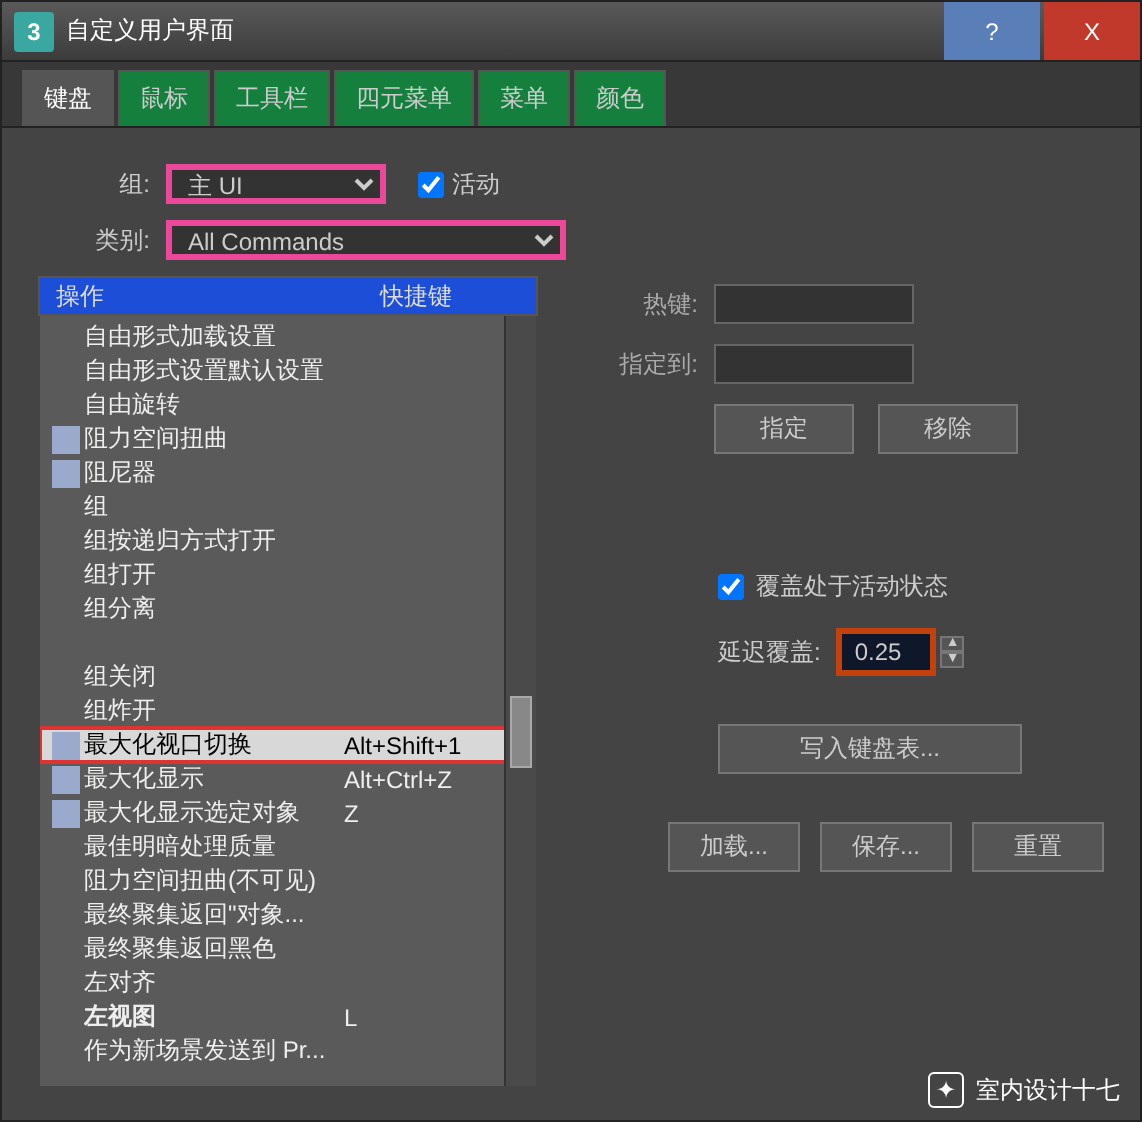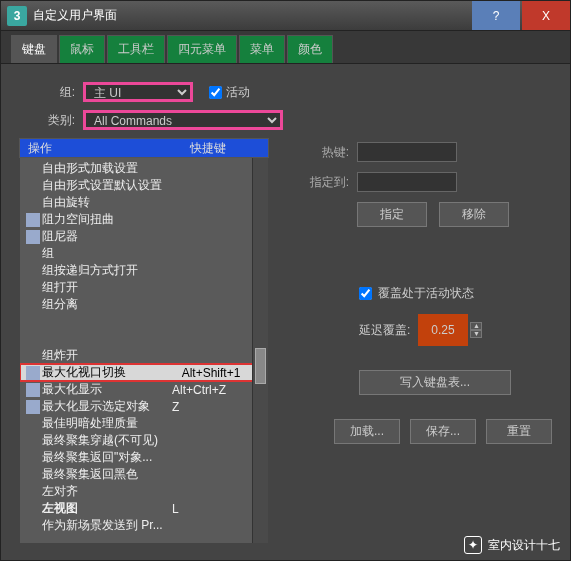--- a/index.html
+++ b/index.html
@@ -32,32 +32,32 @@
   .listbox { height:386px; background:#5a5a5a; border:1px solid #444; border-top:none; overflow:hidden; position:relative; }
   .scrollbar { position:absolute; right:0; top:0; bottom:0; width:16px; background:#4a4a4a; border-left:1px solid #333; }
   .thumb { position:absolute; left:2px; right:2px; top:190px; height:36px; background:#888; border:1px solid #aaa; }
   .items { padding:2px 0; }
   .item { display:flex; align-items:center; color:#eee; padding:0 18px 0 6px; height:17px; white-space:nowrap; }
   .item .ic { width:14px; height:14px; margin-right:2px; display:inline-block; }
   .item .txt { flex:1; overflow:hidden; text-overflow:ellipsis; }
   .item .sc { width:78px; color:#eee; }
   .item.bold .txt { font-weight:bold; }
   .item.sel { background:#d8d8d8; color:#000; }
-  .item.sel .sc { color:#000;text-align:center; }
+  .item.sel .sc { color:#000; }
   .item.hlred { outline:2px solid #d33; outline-offset:-1px; }
   .right { flex:1; padding-top:4px; }
   .rrow { display:flex; align-items:center; margin-bottom:10px; }
   .rrow label { width:60px; text-align:right; margin-right:8px; color:#aaa; }
   .btnrow { display:flex; gap:12px; margin:10px 0 0 68px; }
   .btn { background:#555; color:#ccc; border:1px solid #777; padding:3px 0; width:70px; text-align:center; cursor:pointer; }
   .chkrow { margin:58px 0 12px 70px; display:flex; align-items:center; }
   .chkrow input { margin:0 6px 0 0; }
   .spin { display:flex; align-items:center; margin-left:70px; }
   .spin label { margin-right:8px; }
-  .spin .val { background:#c2410c; border:7px solid #c2410c; padding:2px 6px; width:50px; display:inline-block; }
+  .spin .val { background:#0f172a; border:3px solid #c2410c; padding:2px 6px; width:50px; display:inline-block; }
   .spin .arrows { display:flex; flex-direction:column; margin-left:2px; }
   .spin .arrows span { width:12px; height:8px; background:#555; border:1px solid #777; font-size:7px; line-height:6px; text-align:center; }
   .wide-btn { width:152px; margin:24px 0 0 70px; }
   .bottom { display:flex; gap:10px; justify-content:flex-end; margin:24px 0 0 0; }
   .bottom .btn { width:66px; }
   .watermark { position:absolute; right:10px; bottom:6px; color:#fff; display:flex; align-items:center; gap:6px; font-size:13px; }
   .watermark .logo { width:18px; height:18px; border:1px solid #fff; border-radius:3px; display:flex; align-items:center; justify-content:center; }
 </style>
 </head>
 <body>
@@ -145,20 +145,21 @@
                 <span class="ic"></span>
                 <span class="txt">组分离</span>
                 <span class="sc"></span>
               </div>
               <div class="item">
                 <span class="ic"></span>
                 <span class="sc"></span>
               </div>
               <div class="item">
                 <span class="ic"></span>
+                <span class="txt">组关闭</span>
                 <span class="sc"></span>
               </div>
               <div class="item">
                 <span class="ic"></span>
                 <span class="txt">组炸开</span>
                 <span class="sc"></span>
               </div>
               <div class="item sel hlred">
                 <span class="ic" style="background: rgb(153, 170, 204);"></span>
                 <span class="txt">最大化视口切换</span>
@@ -174,21 +175,21 @@
                 <span class="txt">最大化显示选定对象</span>
                 <span class="sc">Z</span>
               </div>
               <div class="item">
                 <span class="ic"></span>
                 <span class="txt">最佳明暗处理质量</span>
                 <span class="sc"></span>
               </div>
               <div class="item">
                 <span class="ic"></span>
-                <span class="txt">最终聚集穿越(不可见)</span>
+                <span class="txt">阻力空间扭曲(不可见)</span>
                 <span class="sc"></span>
               </div>
               <div class="item">
                 <span class="ic"></span>
                 <span class="txt">最终聚集返回"对象...</span>
                 <span class="sc"></span>
               </div>
               <div class="item">
                 <span class="ic"></span>
                 <span class="txt">最终聚集返回黑色</span>

